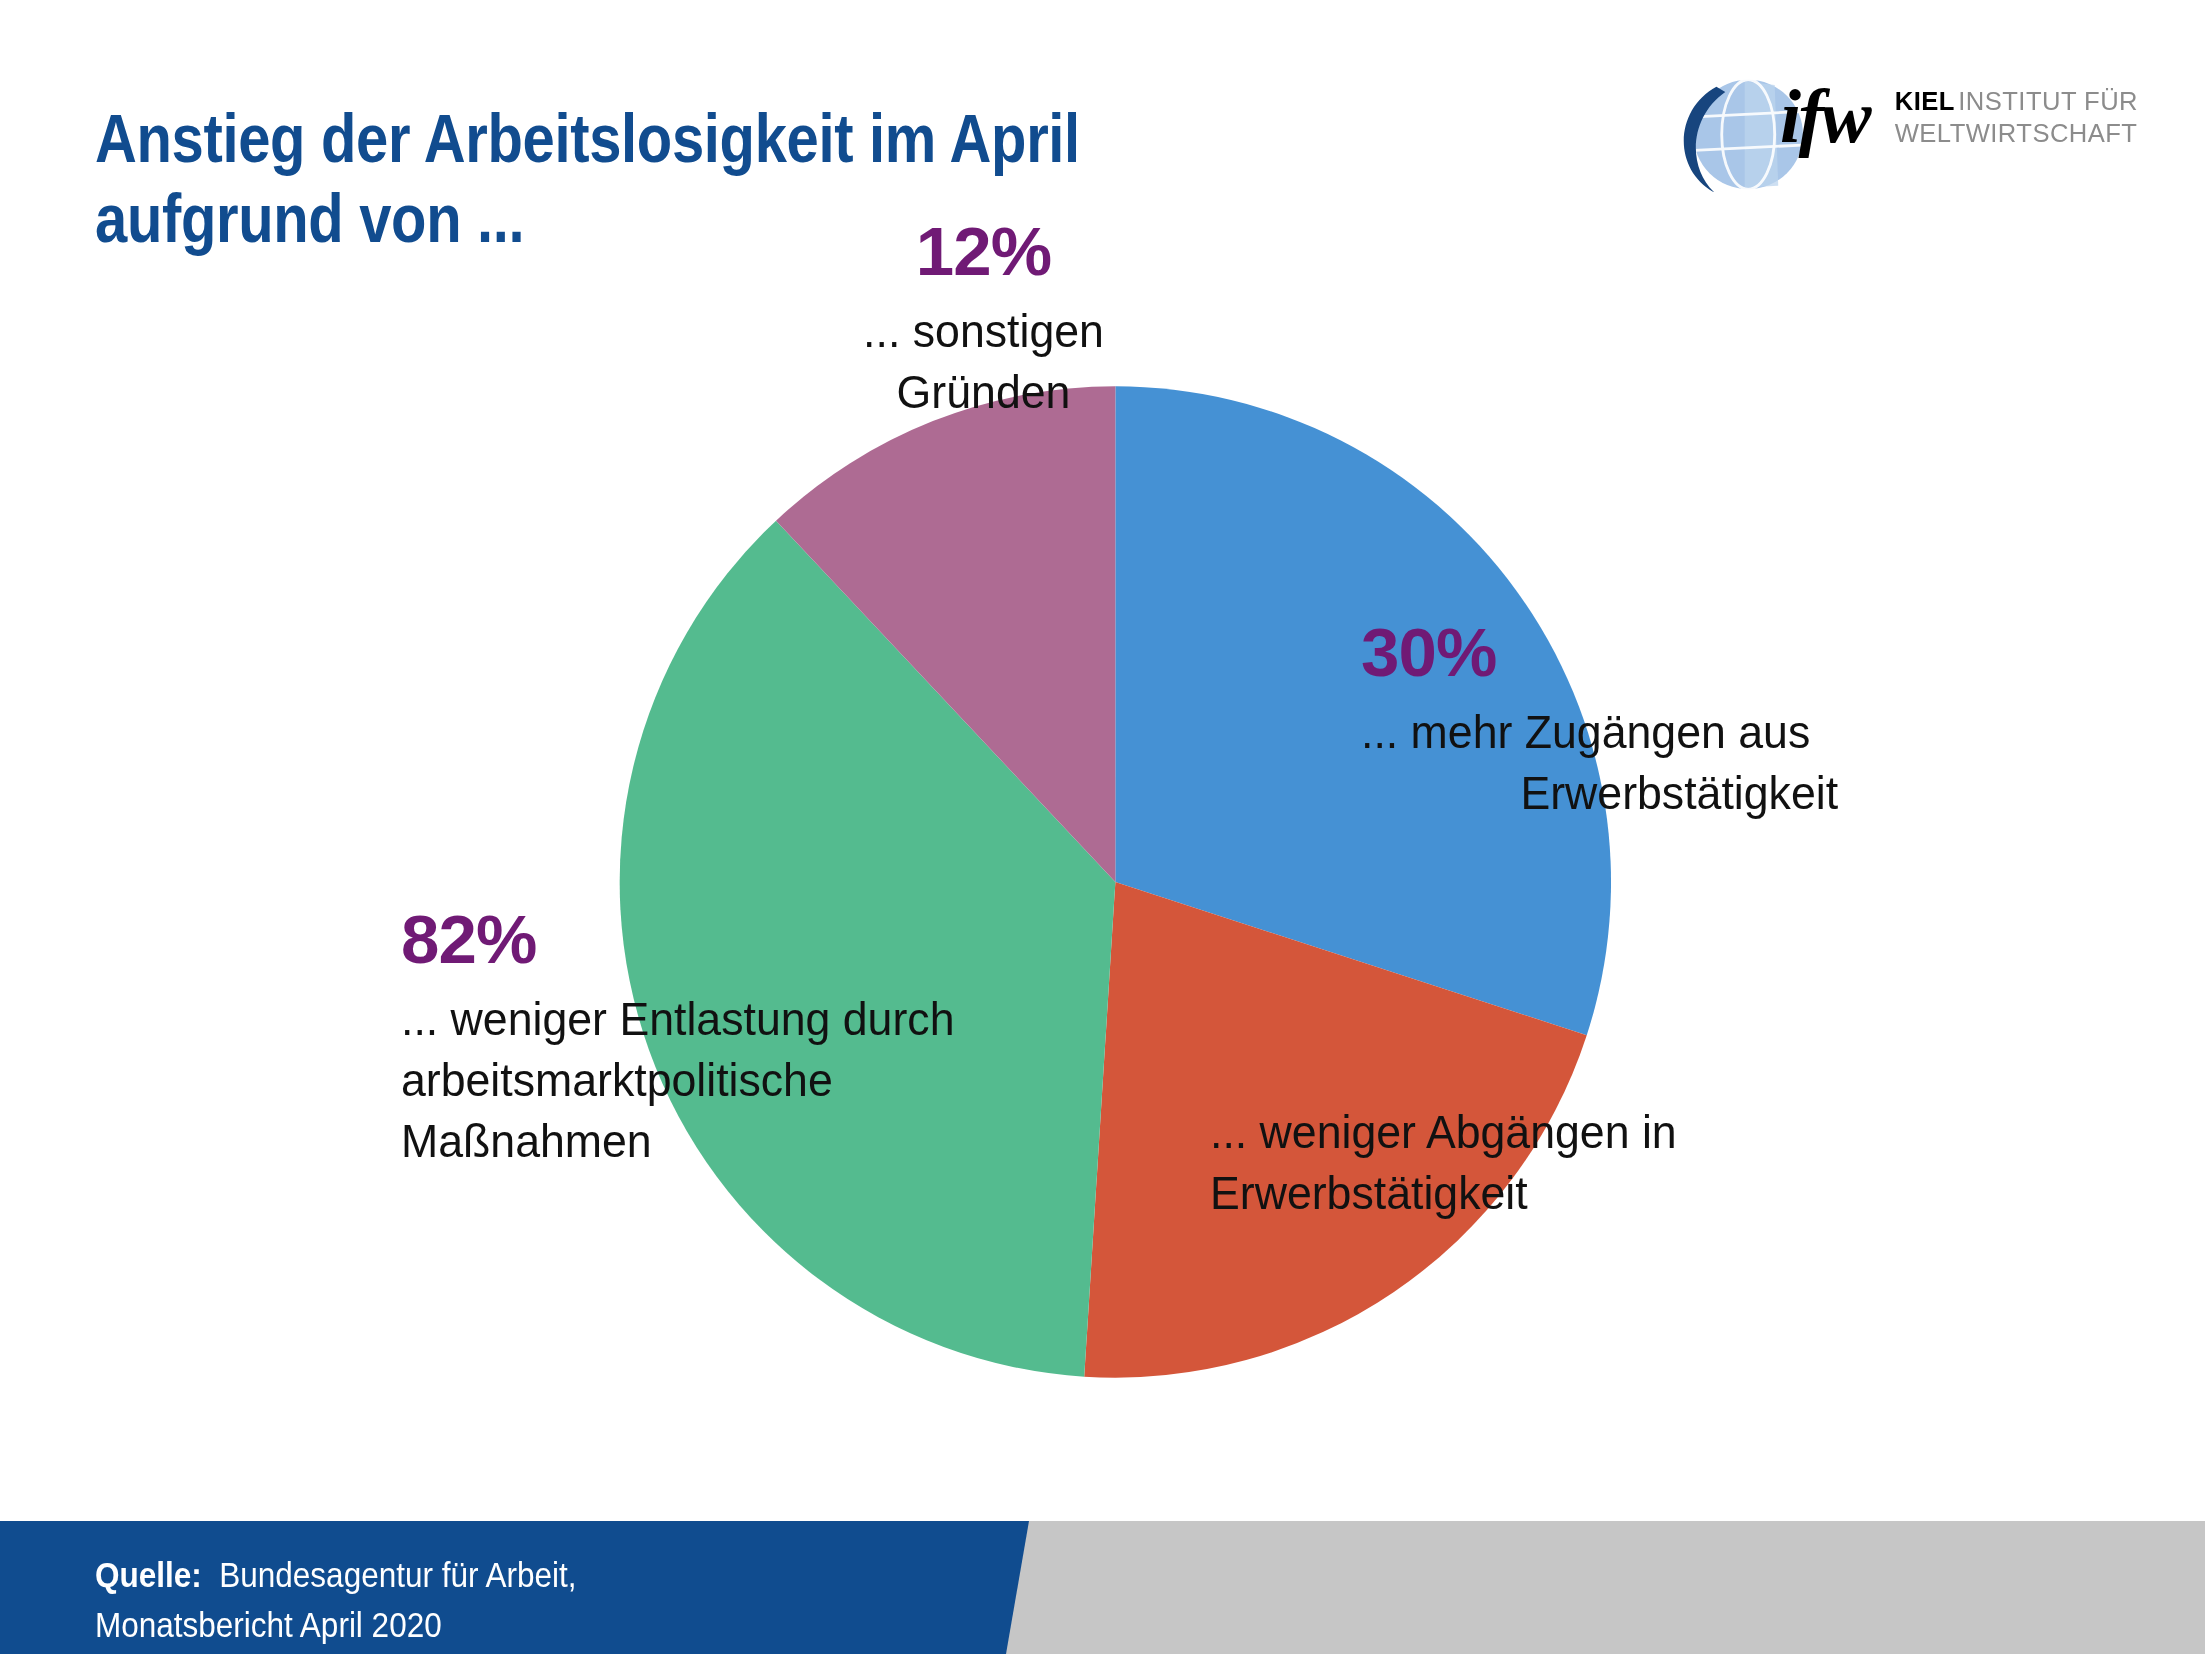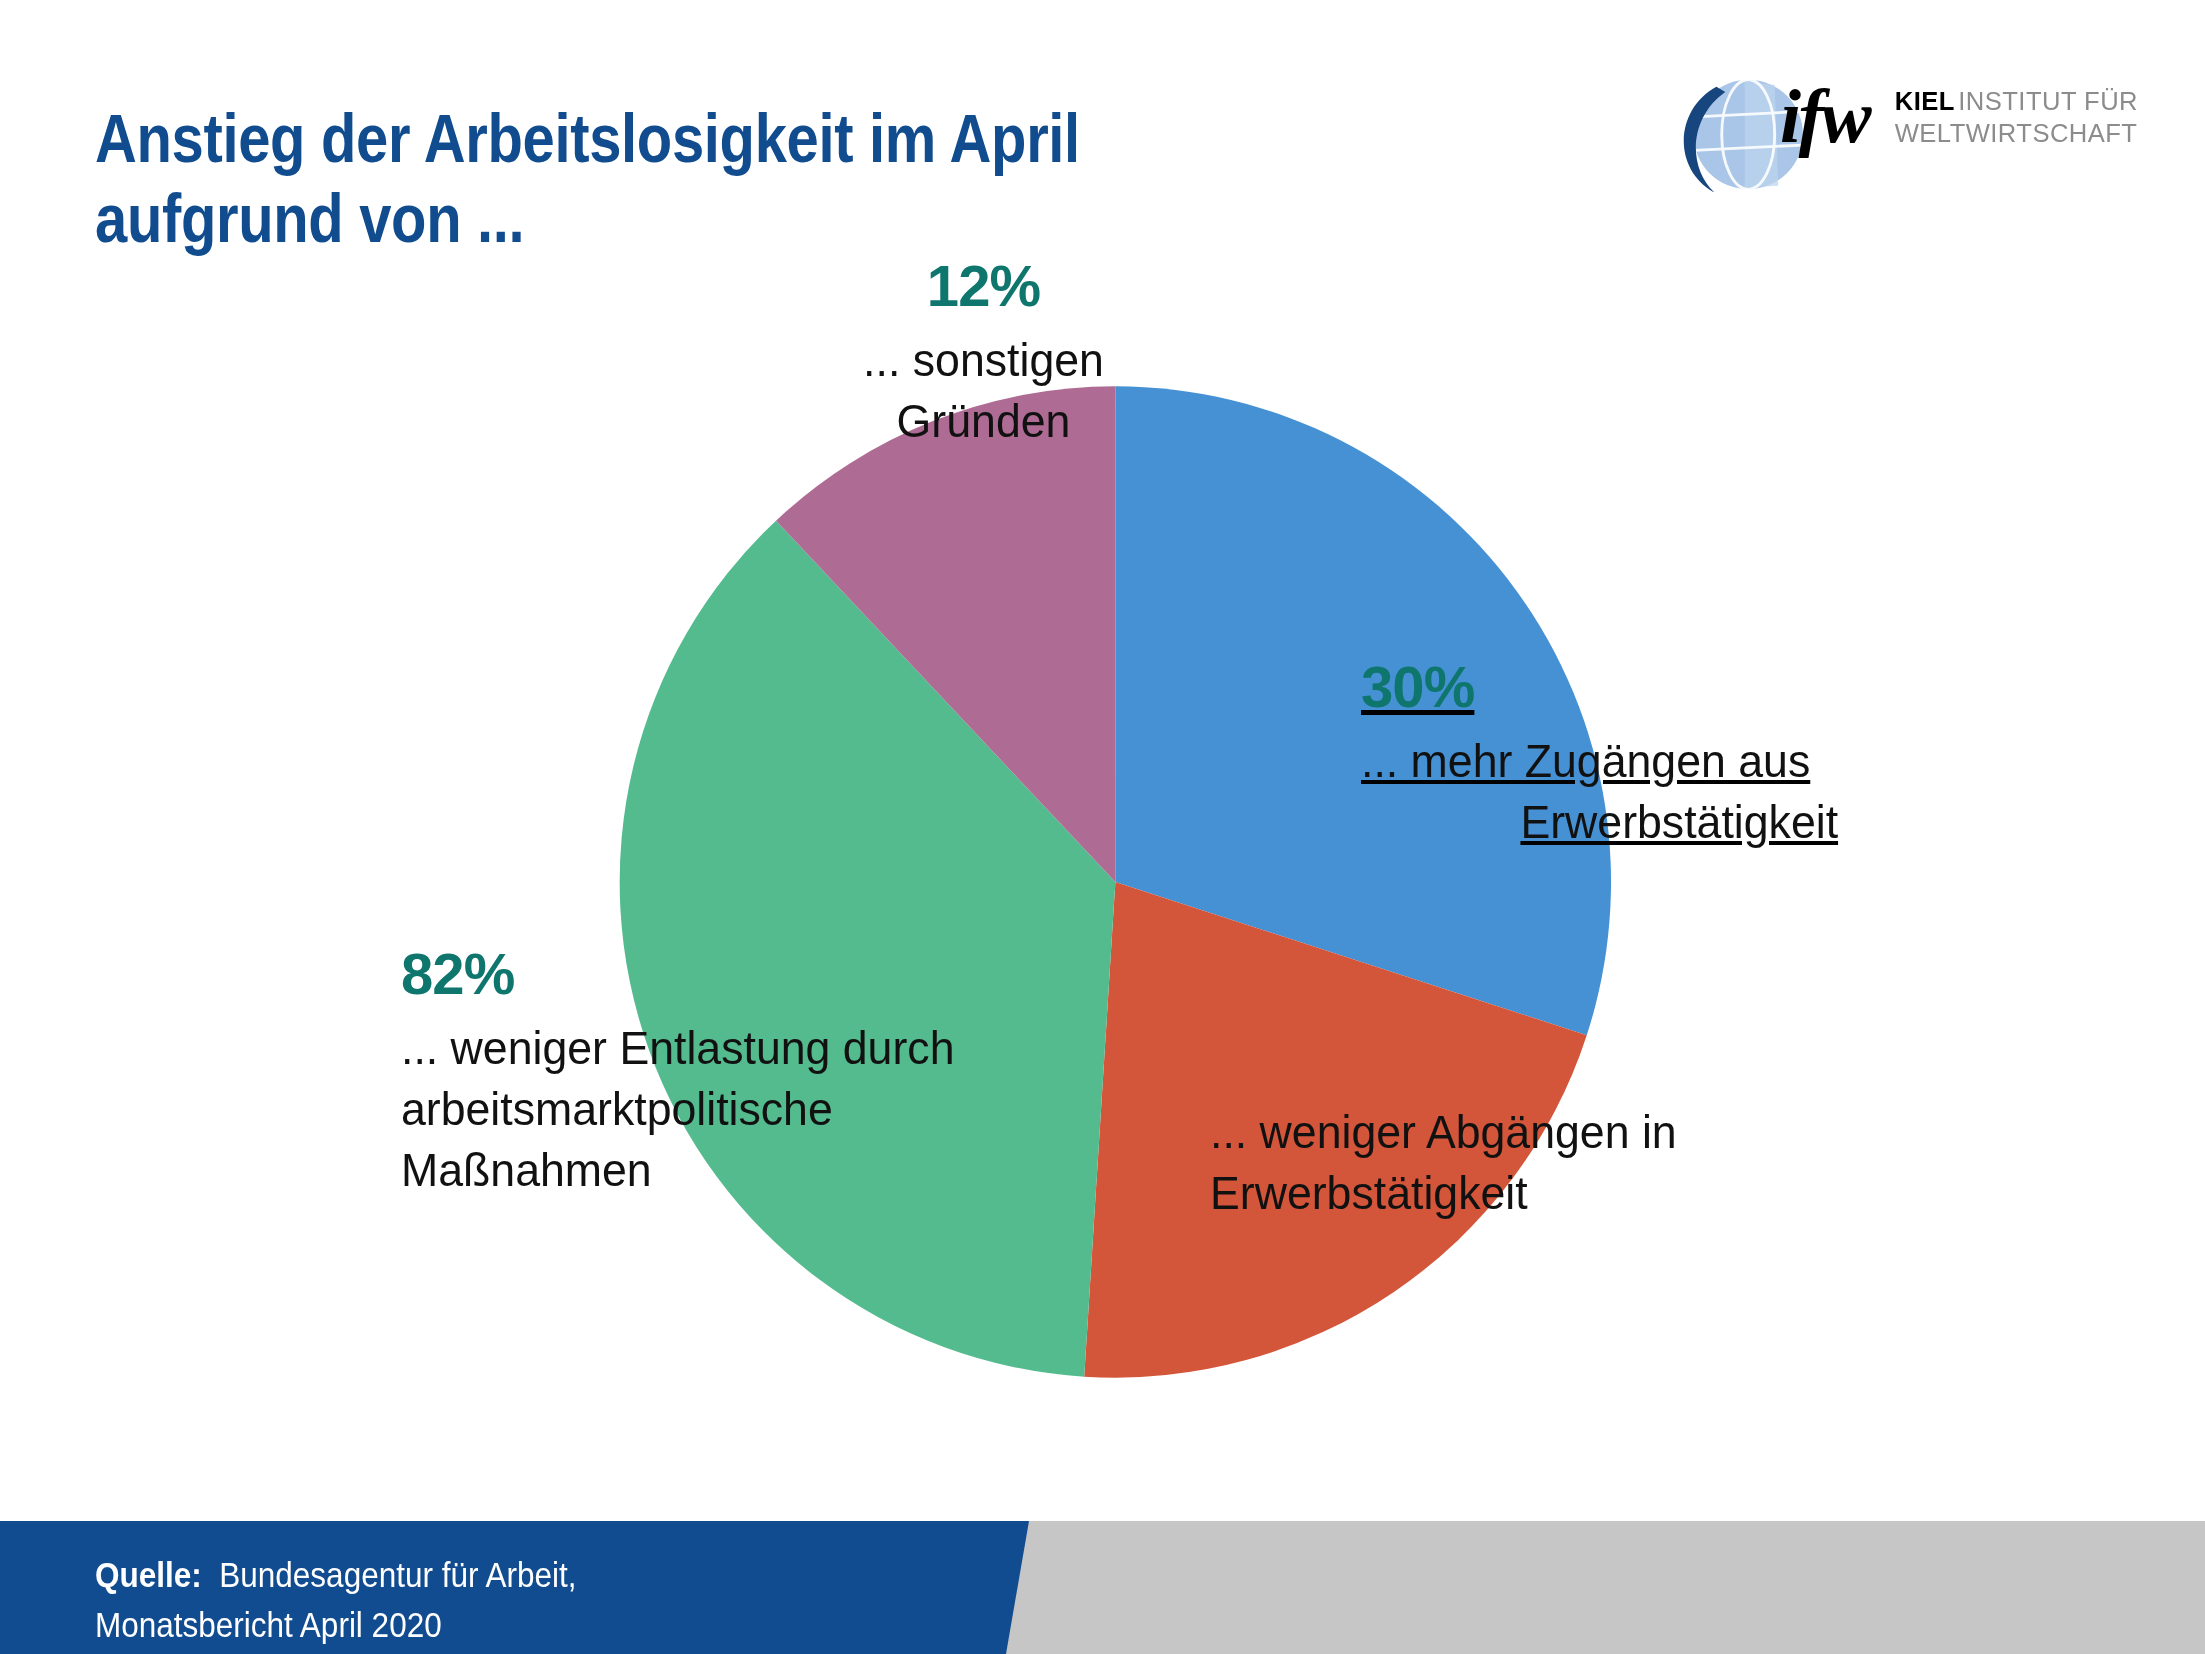--- a/index.html
+++ b/index.html
@@ -61,45 +61,44 @@
 
   
   .slice-label {
     position: absolute;
     color: #000000;
   }
   .slice-pct {
     display: block;
     font-family: "Liberation Sans", sans-serif;
     font-weight: bold;
-    font-size: 58px;
+    font-size: 69px;
     line-height: 1.0;
     letter-spacing: -0.9px;
-    color: #0f766e;
-    margin-top: 40px;
+    color: #701a75;
   }
   .slice-desc {
     display: block;
     font-family: "Liberation Sans", sans-serif;
     font-weight: normal;
     font-size: 47px;
     line-height: 1.30;
     color: #111111;
     margin-top: 14px;
     transform: scaleX(0.95);
     transform-origin: left top;
   }
   .slice-desc .dl { display: block; white-space: nowrap; }
 
   
   #label-12 { left: 798px; top: 217px; text-align: center; width: 371px; }
   #label-12 .slice-pct { text-align: center; }
   #label-12 .slice-desc { text-align: center; transform-origin: center top; }
 
-  #label-30 { left: 1361px; top: 618px; text-align: left; width: 670px; text-decoration: underline; }
+  #label-30 { left: 1361px; top: 618px; text-align: left; width: 670px; }
   #label-30 .slice-desc .dl:last-child { text-align: center; }
 
   #label-21 { left: 1210px; top: 1087px; text-align: left; width: 670px; }
   #label-21 .slice-desc .dl:last-child { text-align: left; }
 
   #label-37 { left: 401px; top: 905px; text-align: left; width: 776px; }
 
   
   #footer {
     position: absolute;

